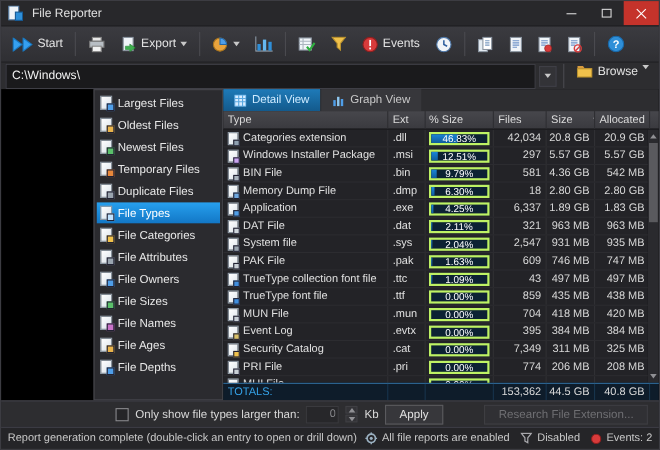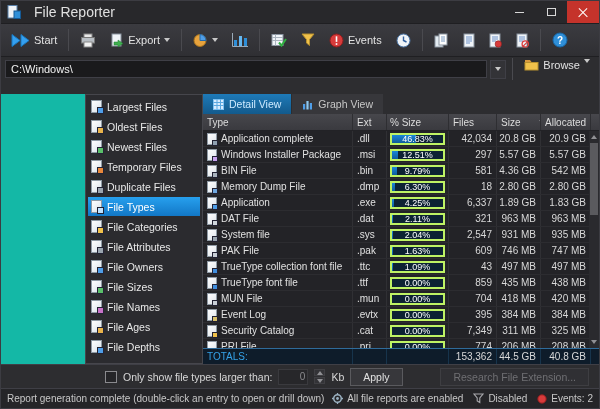--- a/index.html
+++ b/index.html
@@ -6,47 +6,47 @@
   html,body { width:600px; height:409px; }
   body {
     font-family: "Liberation Sans", "DejaVu Sans", sans-serif;
     background:#2d2d30; color:#e6e6e6; overflow:hidden;
     border:1px solid #3c3c42; display:flex; flex-direction:column;
     font-size:11px; user-select:none;
   }
 
   
   .titlebar { height:22px; background:#28282b; display:flex; align-items:center; padding-left:6px; flex:0 0 auto; }
-  .titlebar .title { font-size:14px; color:#e0e0e0; margin-left:13px; }
+  .titlebar .title { font-size:11px; color:#e0e0e0; margin-left:8px; }
   .win-controls { margin-left:auto; display:flex; height:100%; }
   .win-btn { width:32px; height:100%; display:flex; align-items:center; justify-content:center; }
   .glyph-min { width:9px; height:1px; background:#d8d8d8; display:block; }
   .glyph-max { width:9px; height:8px; border:1px solid #d8d8d8; display:block; }
   .win-btn.close { background:#c5332b; }
   .glyph-x { position:relative; width:10px; height:10px; display:block; }
   .glyph-x::before,.glyph-x::after { content:""; position:absolute; left:-1px; top:4.5px; width:12px; height:1.4px; background:#fff; }
   .glyph-x::before { transform:rotate(45deg); }
   .glyph-x::after { transform:rotate(-45deg); }
 
   
   .toolbar { height:34px; background:linear-gradient(#3b3b40,#2f2f33); border-top:1px solid #1f1f22; border-bottom:1px solid #1f1f22; display:flex; align-items:center; padding:0 4px; gap:2px; flex:0 0 auto; }
   .tbtn { height:28px; padding:0 6px; display:flex; align-items:center; gap:4px; border-radius:2px; color:#e2e2e2; font-size:11px; white-space:nowrap; cursor:default; }
   .vsep { width:1px; height:22px; background:#4a4a4f; margin:0 3px; flex:0 0 auto; }
   .caret-down { width:0; height:0; border-left:3.5px solid transparent; border-right:3.5px solid transparent; border-top:4px solid #c8c8c8; display:inline-block; }
   .caret-up { width:0; height:0; border-left:3px solid transparent; border-right:3px solid transparent; border-bottom:4px solid #909094; display:inline-block; }
   .caret-down.sm { border-left-width:3px; border-right-width:3px; border-top-width:4px; border-top-color:#909094; }
 
   
   .addressbar { height:24px; display:flex; align-items:center; padding:2px 4px; gap:3px; flex:0 0 auto; background:#2d2d30; }
-  .path-input { flex:1; height:18px; background:#1a1a1c; border:1px solid #3f3f46; color:#f2f2f2; font-family:inherit; font-size:11px; padding:0 5px; outline:none; }
+  .path-input { flex:1; height:23px; background:#1a1a1c; border:1px solid #3f3f46; color:#f2f2f2; font-family:inherit; font-size:11px; padding:0 5px; outline:none; }
   .combo-btn { width:16px; height:19px; background:#333337; border:1px solid #3f3f46; display:flex; align-items:center; justify-content:center; }
   .abtn { height:20px; display:flex; gap:4px; padding:0 5px; color:#e2e2e2; font-size:11px; }
 
   
-  .content { flex:1; display:flex; min-height:0; background:#14b8a6;margin-top:13px; }
+  .content { flex:1; display:flex; min-height:0; background:#000000; }
   .left-spacer { width:84px; flex:0 0 auto; }
   .sidebar { width:118px; flex:0 0 auto; background:#2b2b2f; border:1px solid #46464c; padding:2px; display:flex; flex-direction:column; gap:1px; overflow:hidden; }
   .sb-item { height:19px; display:flex; align-items:center; gap:5px; padding:0 3px; font-size:10.5px; color:#e8e8e8; flex:0 0 auto; }
   .sb-item.sel { background:linear-gradient(#27a0ee,#1277c6); color:#fff; }
   .sicon { width:11px; height:13px; background:linear-gradient(135deg,#ffffff,#d9e2ea); border:1px solid #8f9aa5; position:relative; flex:0 0 auto; }
   .sicon i { position:absolute; right:-3px; bottom:-2px; width:7px; height:7px; border:1px solid #223; display:block; }
 
   .main { flex:1; min-width:0; display:flex; flex-direction:column; }
 
   
@@ -406,21 +406,21 @@
         </div>
     </div>
 
     <div class="rows-wrap">
       <div class="tbody">
           <div class="trow">
     <div class="c c-type">
       <span class="ficon">
                 <i style="background: rgb(143, 160, 176);"></i>
               </span>
-      <span>Application complete</span>
+      <span>Categories extension</span>
     </div>
     <div class="c c-ext">.dll</div>
     <div class="c c-pct">
       <span class="pctbox">
         <span class="pctfill" style="width: 46.83%;"></span>
         <span class="pctlabel">46.83%</span>
       </span>
     </div>
     <div class="c c-num c-files">42,034</div>
     <div class="c c-num c-size">20.8 GB</div>

